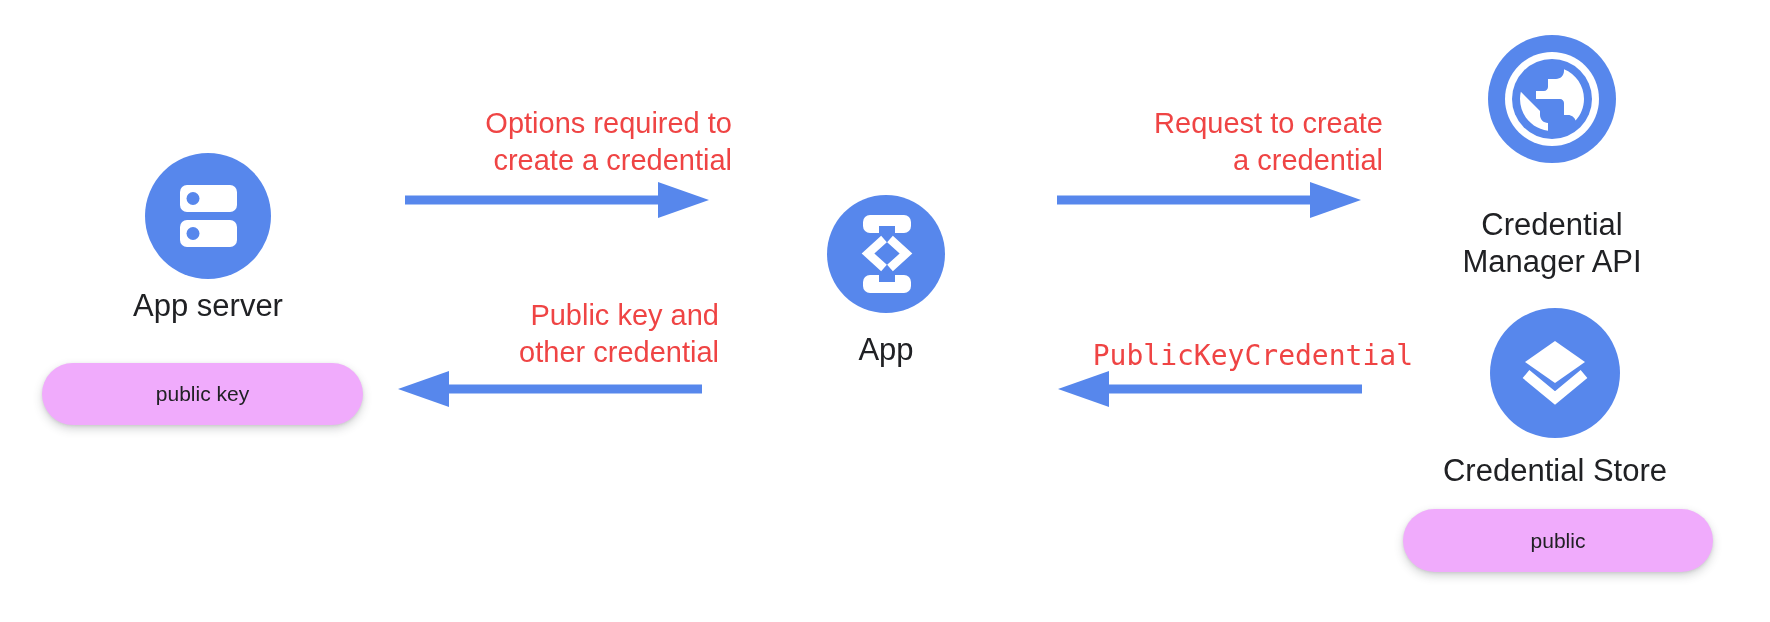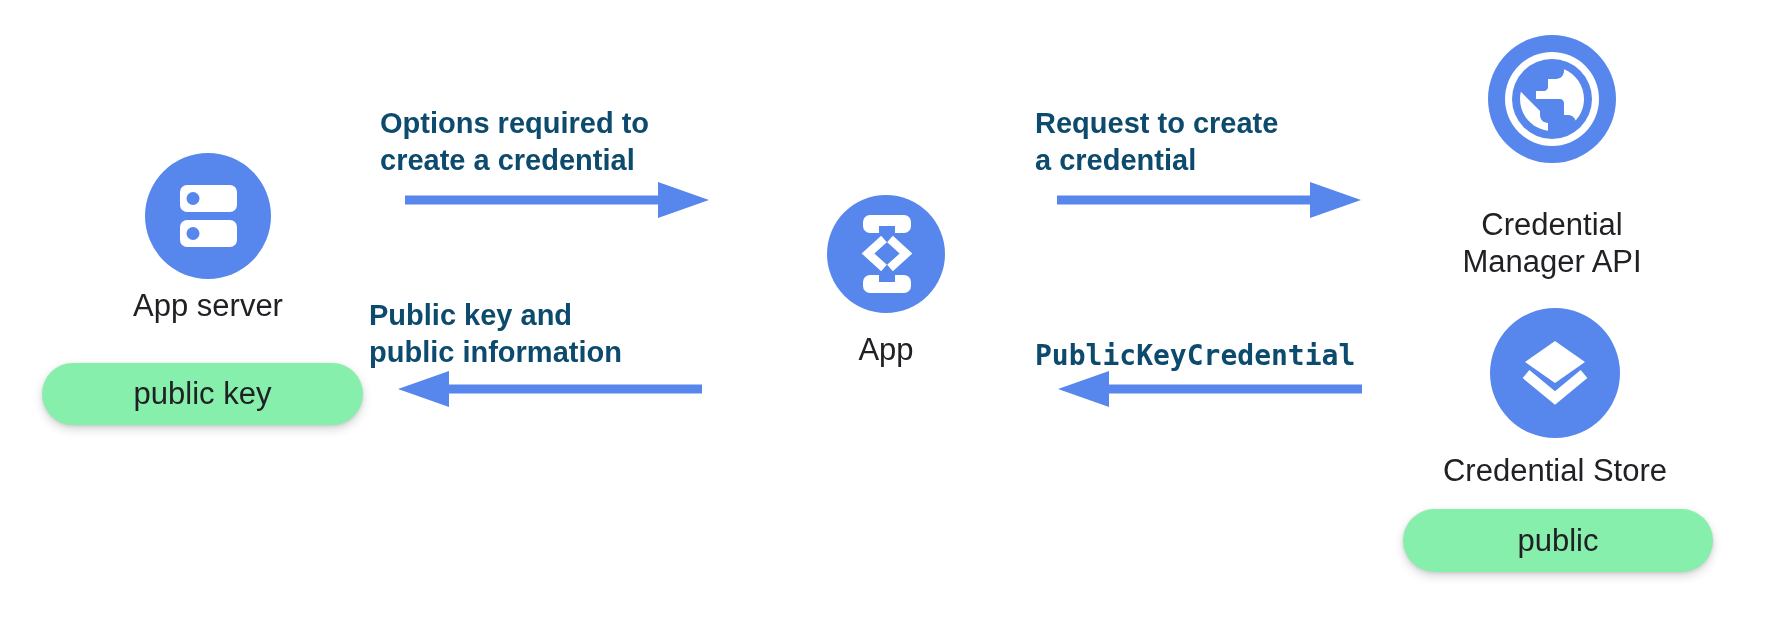--- a/index.html
+++ b/index.html
@@ -25,42 +25,42 @@
     text-align: center;
     font-size: 31px;
     font-weight: 500;
     color: #202124;
     line-height: 36px;
     white-space: nowrap;
   }
 
   
   .arrow-label {
-    text-align: left;
+    text-align: right;
     font-size: 29px;
-    font-weight: 700;
-    color: #0c4a6e;
+    font-weight: 400;
+    color: #ef4444;
     line-height: 37px;
     white-space: nowrap;
   }
   .arrow-label.mono {
     font-family: "DejaVu Sans Mono", monospace;
     font-size: 28px;
     line-height: 36px;
   }
 
   
   .pill {
     display: flex;
     align-items: center;
     justify-content: center;
-    background: #86efac;
+    background: #f0abfc;
     border-radius: 33px;
     box-shadow: 0 4px 10px rgba(60,64,67,0.22), 0 1px 3px rgba(60,64,67,0.12);
-    font-size: 31px;
+    font-size: 21px;
     font-weight: 500;
     color: #202124;
     white-space: nowrap;
   }
 
   
   #app-server-icon   { left: 145px; top: 153px; width: 126px; height: 126px; }
   #app-server-label  { left: 68px;  top: 288px; width: 280px; }
   #public-key-pill   { left: 42px;  top: 363px; width: 321px; height: 62px; }
 
@@ -111,21 +111,21 @@
   </div>
   <div class="abs" id="options-arrow">
     <svg width="305" height="40" viewBox="0 0 305 40">
       <rect x="0" y="15.5" width="258" height="9" fill="#5787EC"></rect>
       <polygon points="253,2 304,20 253,38" fill="#5787EC"></polygon>
     </svg>
   </div>
 
   <div class="abs arrow-label" id="publickey-label">
     <div>Public key and</div>
-    <div>public information</div>
+    <div>other credential</div>
   </div>
   <div class="abs" id="publickey-arrow">
     <svg width="305" height="40" viewBox="0 0 305 40">
       <rect x="47" y="15.5" width="258" height="9" fill="#5787EC"></rect>
       <polygon points="52,2 1,20 52,38" fill="#5787EC"></polygon>
     </svg>
   </div>
 
   <div class="abs node-icon" id="app-icon">
     <svg width="118" height="118" viewBox="0 0 118 118">

